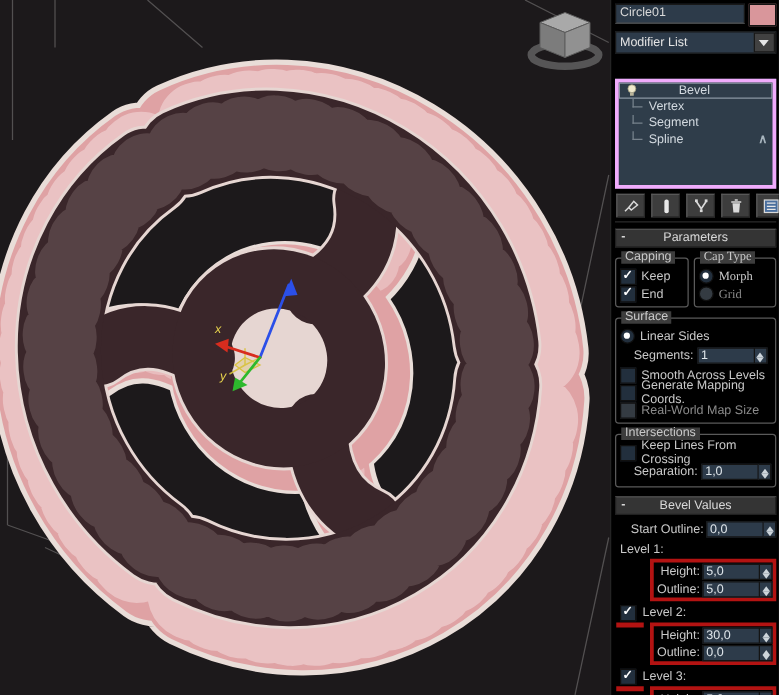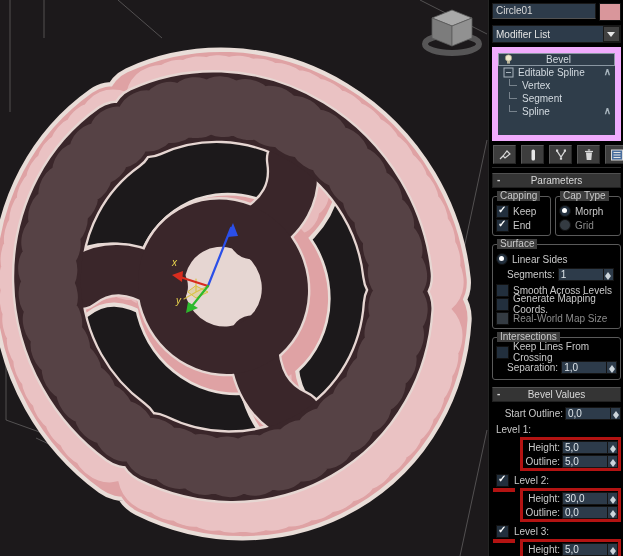--- a/index.html
+++ b/index.html
@@ -12,42 +12,42 @@
   .panel{width:135px;height:556px;background:#000000;border-left:1px solid #242424;
          box-sizing:border-box;padding:3px 2px 0 3px;color:#c9c9c9;font-size:10px;position:relative;}
   .name-row{display:flex;gap:3px;height:16px;}
   .name-field{flex:1;background:#2d3b4a;border:1px solid #181818;border-bottom-color:#515151;
               color:#d9d9d9;line-height:14px;padding:0 3px;overflow:hidden;}
   .swatch{width:20px;height:16px;background:#d9969b;border:1px solid #141414;}
   .combo{margin-top:6px;height:16px;background:#2d3b4a;border:1px solid #181818;display:flex;align-items:center;color:#e4e4e4;}
   .combo .txt{flex:1;padding:0 3px;}
   .combo .btn{width:15px;height:14px;background:#414141;border:1px solid #191919;position:relative;}
   .combo .btn::after{content:"";position:absolute;left:3px;top:5px;border:4px solid transparent;border-top:5px solid #e6e6e6;}
-  .stack{margin-top:4px;height:82px;background:#2f3d4a;border:6px solid #f0abfc;color:#d3dae0;overflow:hidden;position:relative;}
+  .stack{margin-top:20px;height:82px;background:#2f3d4a;border:3px solid #f0abfc;color:#d3dae0;overflow:hidden;position:relative;}
   .srow{height:13px;display:flex;align-items:center;padding:0 3px;position:relative;}
   .srow.sel{outline:1px solid #8a97a2;outline-offset:-1px;}
   .srow .ico{width:11px;height:11px;margin:0 4px 0 2px;flex:none;}
   .srow .gap{width:28px;flex:none;}
   .srow.indent{padding-left:24px;}
   .srow.indent::before{content:"";position:absolute;left:11px;top:0;bottom:6px;width:7px;
        border-left:1px solid #77828c;border-bottom:1px solid #77828c;}
   .srow .chev{position:absolute;right:4px;top:0px;color:#a7b4bd;font-size:10px;font-weight:bold;}
   .srow .chev::after{content:"\2227";}
   .mtoolbar{margin-top:4px;height:19px;display:flex;gap:5px;align-items:center;padding:0 1px 3px 1px;border-bottom:1px solid #2b2b2b;}
   .tbtn{width:21px;height:17px;background:#3d3d3d;border:1px solid #272727;border-top-color:#585858;border-left-color:#585858;
         display:flex;align-items:center;justify-content:center;flex:none;}
   
   .rollout{margin-top:5px;height:13px;background:#343434;border:1px solid #212121;border-top-color:#505050;
            display:flex;align-items:center;position:relative;color:#d8d8d8;}
   .rollout .minus{position:absolute;left:4px;top:0;line-height:12px;font-weight:bold;}
   .rollout .title{flex:1;text-align:center;line-height:12px;}
   .grp{border:1px solid #5a5a5a;border-radius:3px;margin-top:8px;padding:7px 3px 3px 3px;position:relative;}
   .grp .grp-label{position:absolute;top:-6px;left:4px;background:#3d3d3d;padding:0 3px;line-height:10px;}
   .two-col{display:flex;gap:4px;}
-  .two-col .c1{flex:1;} .two-col .c2{width:58px;flex:none;}
+  .two-col .c1{flex:1;} .two-col .c2{width:58px;flex:none;font-family:Liberation Serif, serif;}
   .opt-row{display:flex;align-items:center;gap:4px;height:14px;}
   .cb{width:11px;height:11px;background:#222f3d;border:1px solid #101010;position:relative;flex:none;}
   .cb.on::after{content:"\2713";position:absolute;left:1px;top:-2px;color:#fff;font-size:10px;font-weight:bold;}
   .cb.dim{background:#343b42;}
   .rb{width:10px;height:10px;border-radius:50%;background:#222f3d;border:1px solid #101010;position:relative;flex:none;}
   .rb.on::after{content:"";position:absolute;left:2px;top:2px;width:5px;height:5px;border-radius:50%;background:#fff;}
   .rb.dim{background:#343b42;}
   .dimtxt{color:#8b8b8b;}
   .spin{display:flex;height:13px;flex:none;}
   .spin .val{width:40px;background:#2d3b4a;border:1px solid #141414;color:#dee5ea;padding:0 2px;line-height:11px;font-size:10px;}
@@ -155,28 +155,20 @@
 
     <div class="stack">
       <div class="srow sel">
         <svg class="ico" viewBox="0 0 11 11">
           <circle cx="5.5" cy="4" r="3.2" fill="#efe9cc" stroke="#9a9477" stroke-width="0.6"></circle>
           <rect x="4" y="7" width="3" height="2.6" fill="#b9b49a"></rect>
         </svg>
         <span class="gap"></span>
         <span>Bevel</span>
       </div>
-      <div class="srow">
-        <svg class="ico" viewBox="0 0 11 11">
-          <rect x="1" y="1" width="9" height="9" fill="none" stroke="#a9b4bd" stroke-width="1"></rect>
-          <line x1="3" y1="5.5" x2="8" y2="5.5" stroke="#a9b4bd" stroke-width="1"></line>
-        </svg>
-        <span>Editable Spline</span>
-        <span class="chev"></span>
-      </div>
       <div class="srow indent">
         <span>Vertex</span>
       </div>
       <div class="srow indent">
         <span>Segment</span>
       </div>
       <div class="srow indent">
         <span>Spline</span>
         <span class="chev"></span>
       </div>

